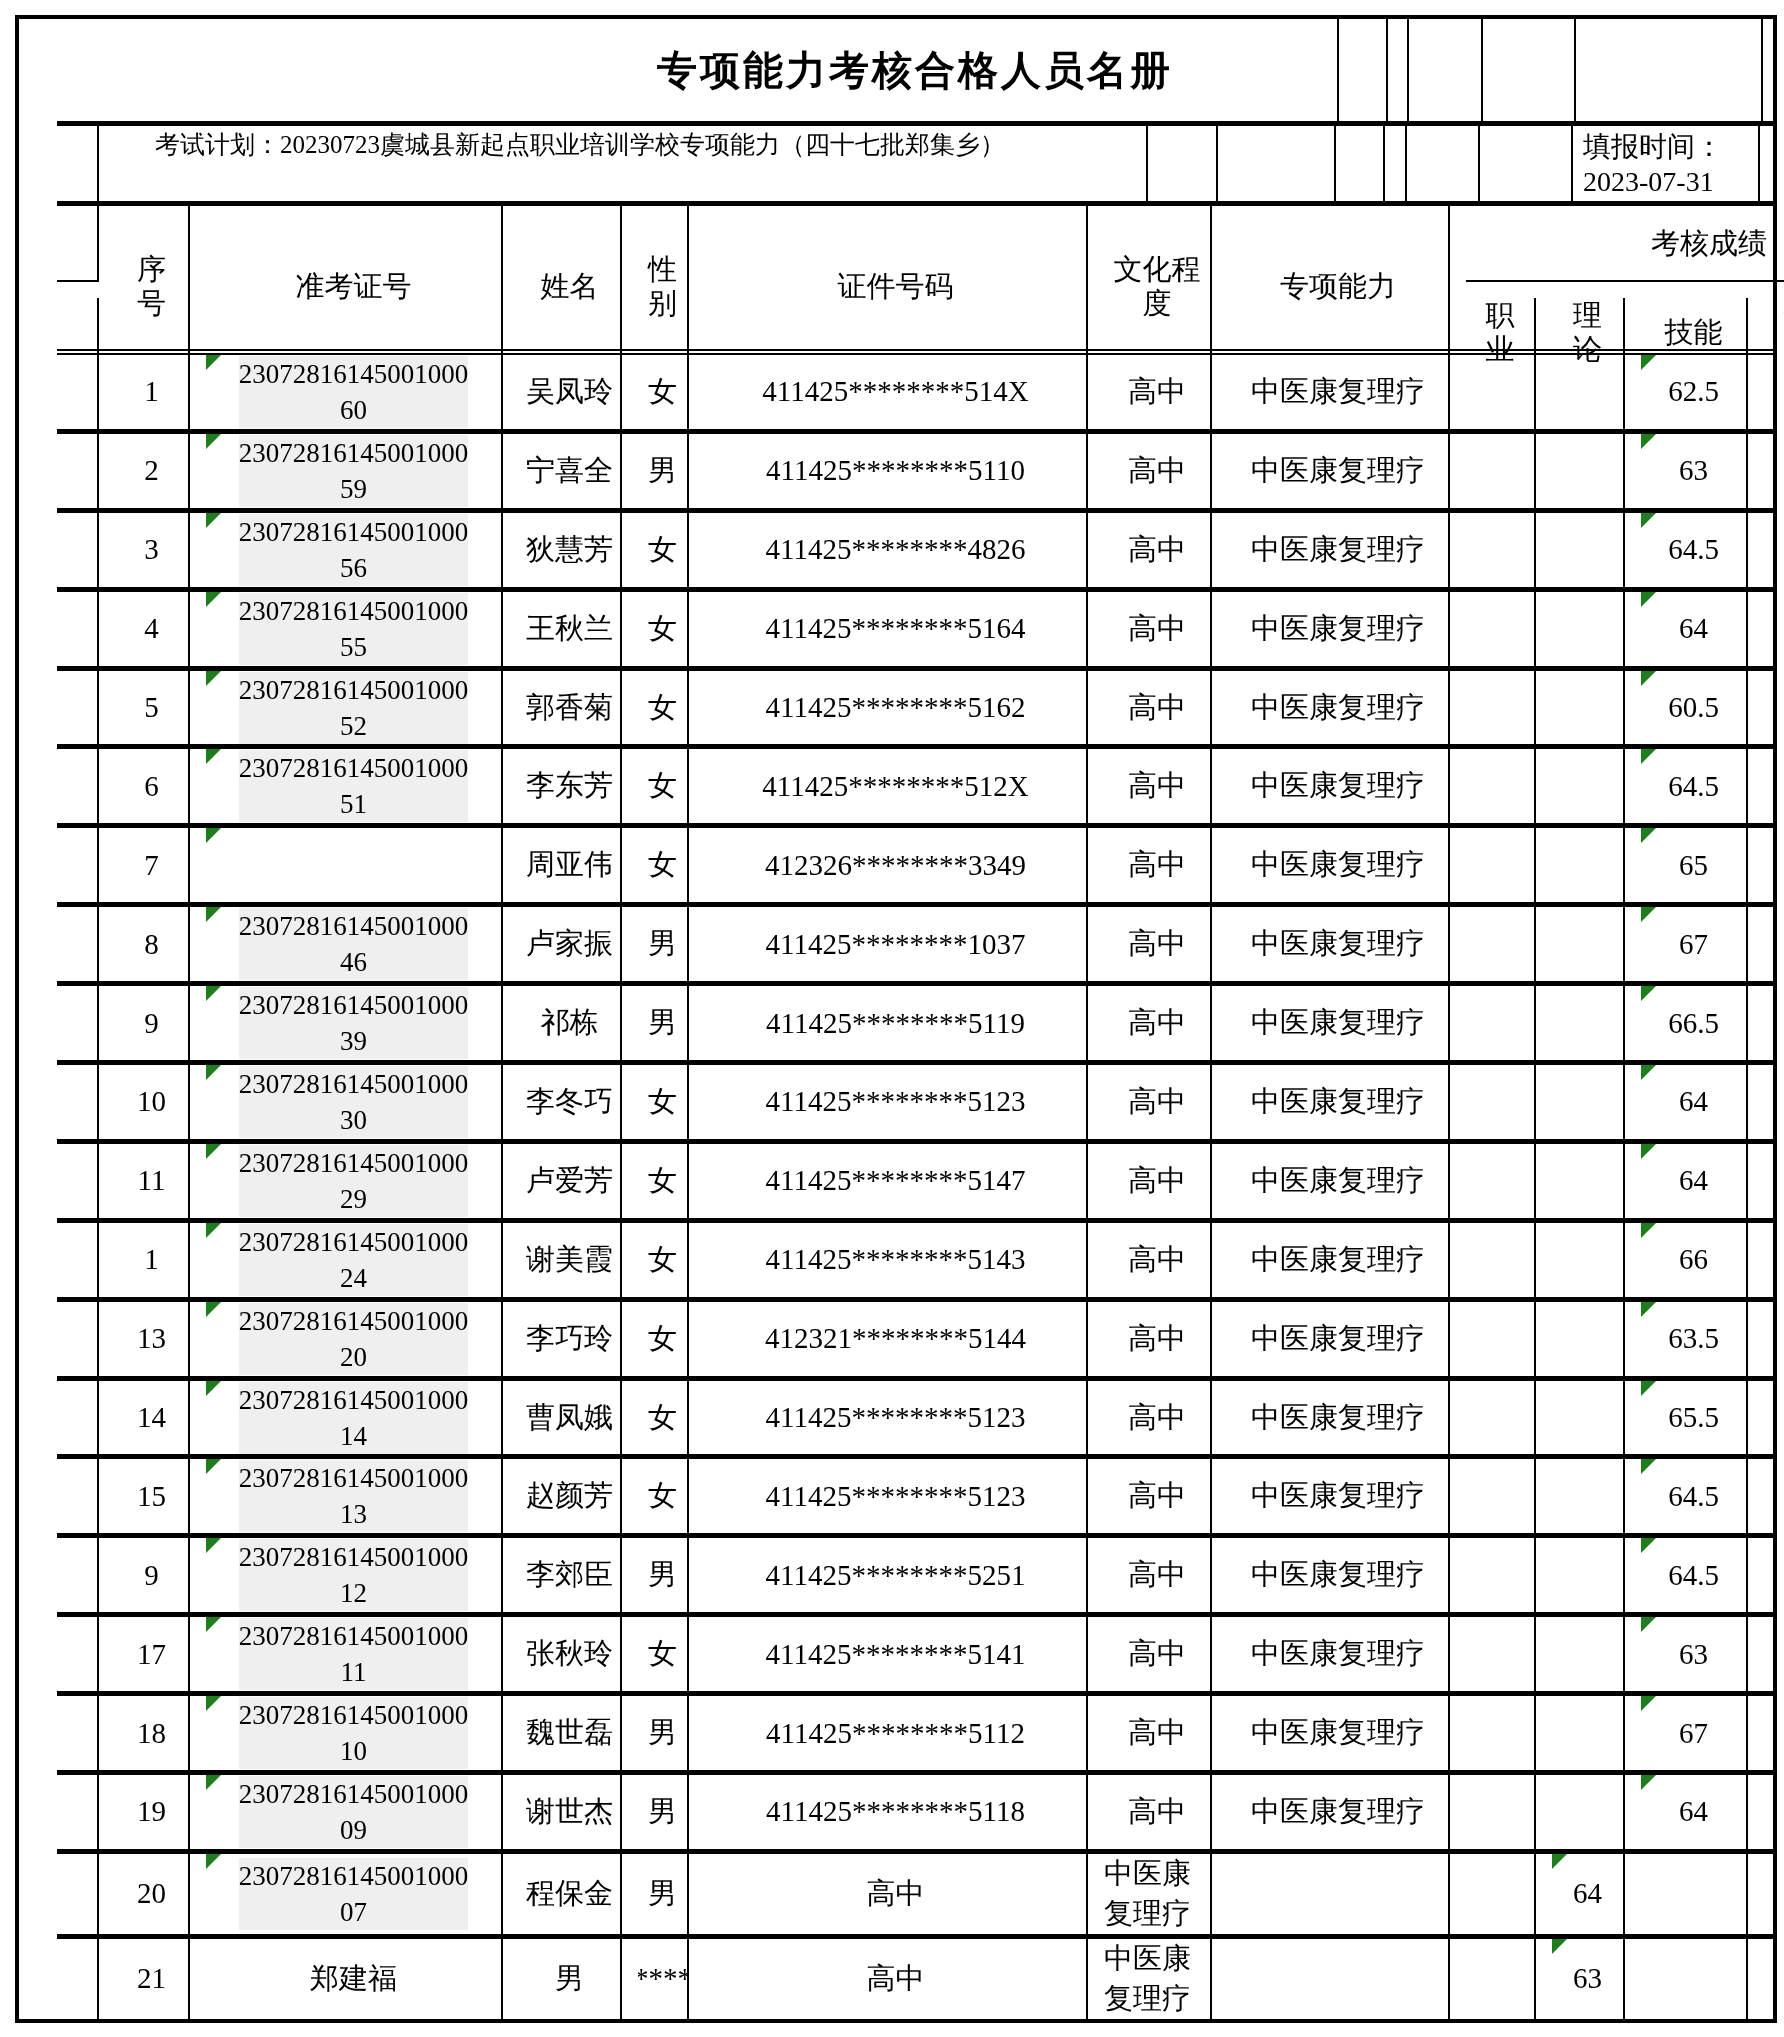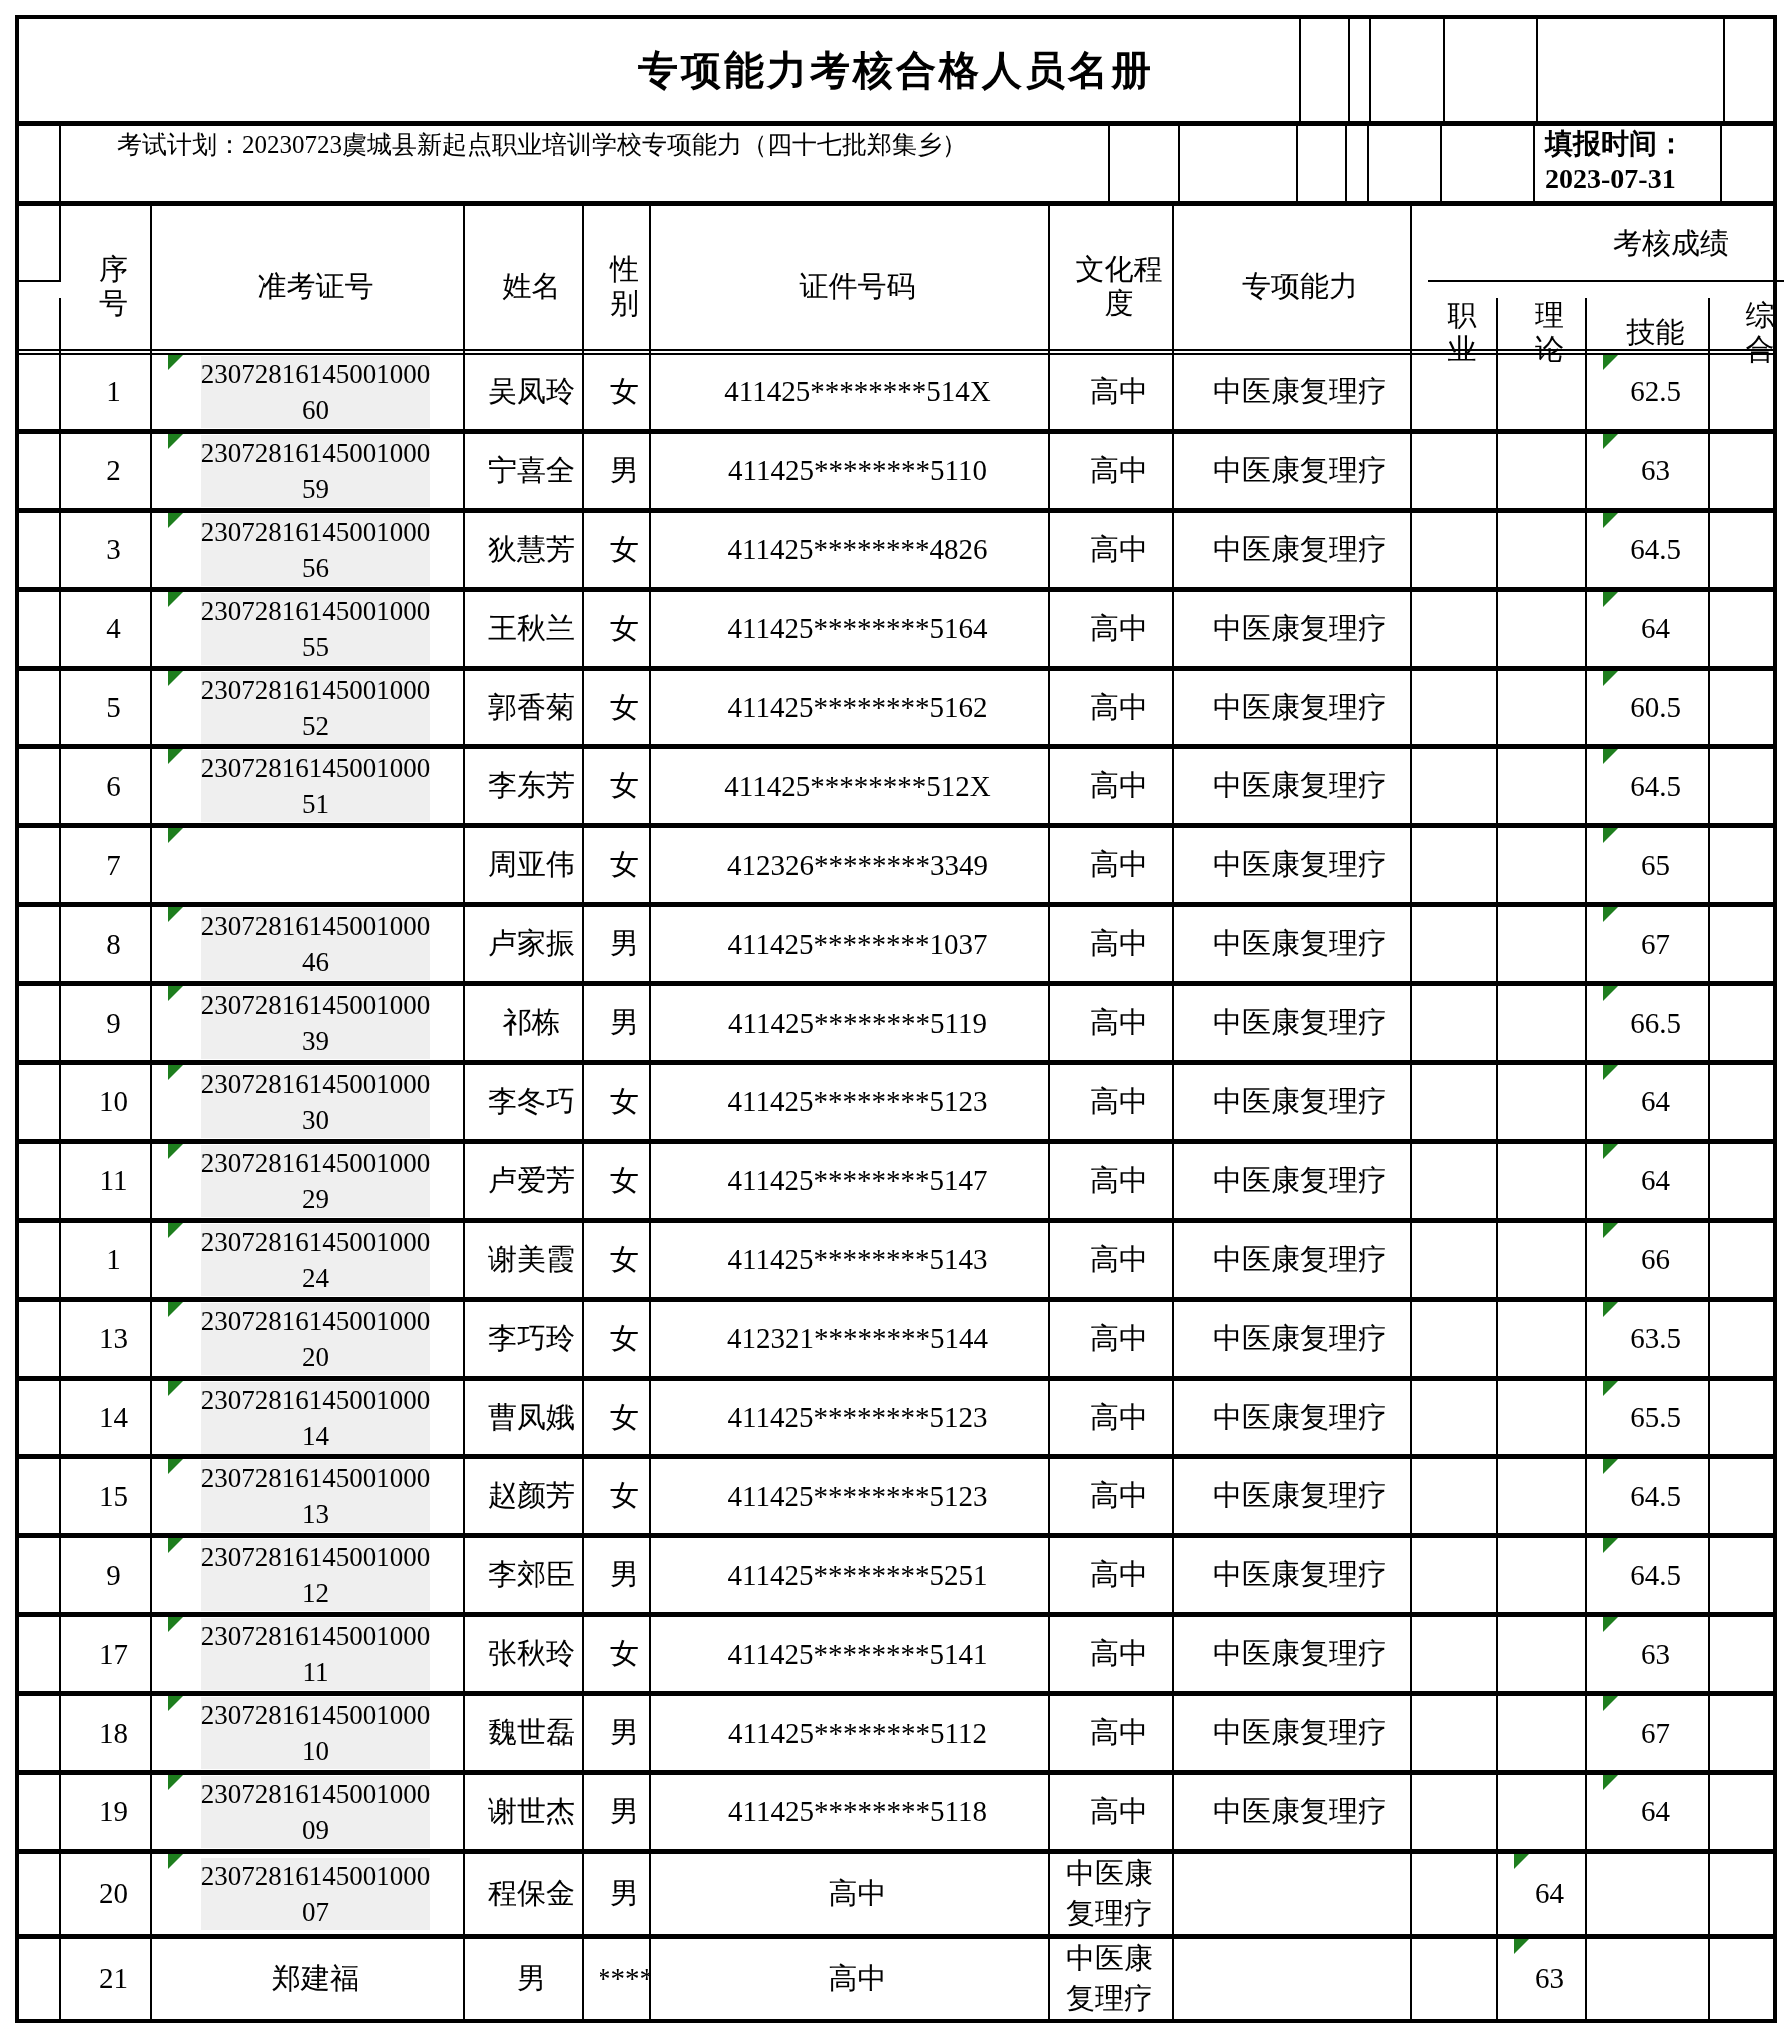--- a/index.html
+++ b/index.html
@@ -3,21 +3,21 @@
 <meta charset="utf-8">
 <style>
   * { margin:0; padding:0; box-sizing:border-box; }
   html,body { background:#fff; }
   body {
     width:1784px; height:2037px; position:relative;
     font-family:"Liberation Serif","DejaVu Serif",serif; color:#000;
   }
   .sheet {
     position:absolute; left:15px; top:15px; width:1762px; height:2008px;
-    border:4px solid #000; background:#fff; display:flex; flex-direction:column;
+    border:4px solid #000; background:#fff; display:flex; flex-direction:column;padding-left:38px;
   }
   
   .title-row {
     height:107px; border-bottom:5px solid #000; position:relative;
     display:flex; align-items:center; justify-content:center;
   }
   .title { font-size:40px; font-weight:bold; letter-spacing:3px; }
   .tdiv { position:absolute; top:0; bottom:0; width:2px; background:#000; }
   .tdiv1{left:1280px}.tdiv2{left:1329px}.tdiv3{left:1350px}
   .tdiv4{left:1424px}.tdiv5{left:1517px}.tdiv6{left:1704px}
@@ -26,22 +26,22 @@
     height:80px; border-bottom:5px solid #000;
     display:grid; grid-template-columns:42px 1049px 70px 118px 49px 22px 73px 93px 187px 1fr;
   }
   .meta-row > div { border-right:2px solid #000; }
   .meta-row > div:last-child { border-right:none; }
   .exam-plan {
     display:flex; padding:0 8px;
     font-size:25px; line-height:37px;margin-left:48px;
   }
   .fill-time {
-    display:flex; flex-direction:column; 
-    padding-left:10px; font-size:28px; line-height:35px;font-weight:bold;
+    display:flex; flex-direction:column; justify-content:center;
+    padding-left:10px; font-size:28px; line-height:35px;
   }
   
   .cols {
     display:grid;
     grid-template-columns:42px 75px 297px 103px 51px 383px 108px 222px 70px 73px 107px 70px 104px 1fr;
     gap:16px;
   }
   
   .header-row { height:149px; border-bottom:6px double #000; grid-template-rows:76px 1fr; }
   .hc { border-right:2px solid #000; display:flex; align-items:center; justify-content:center;

